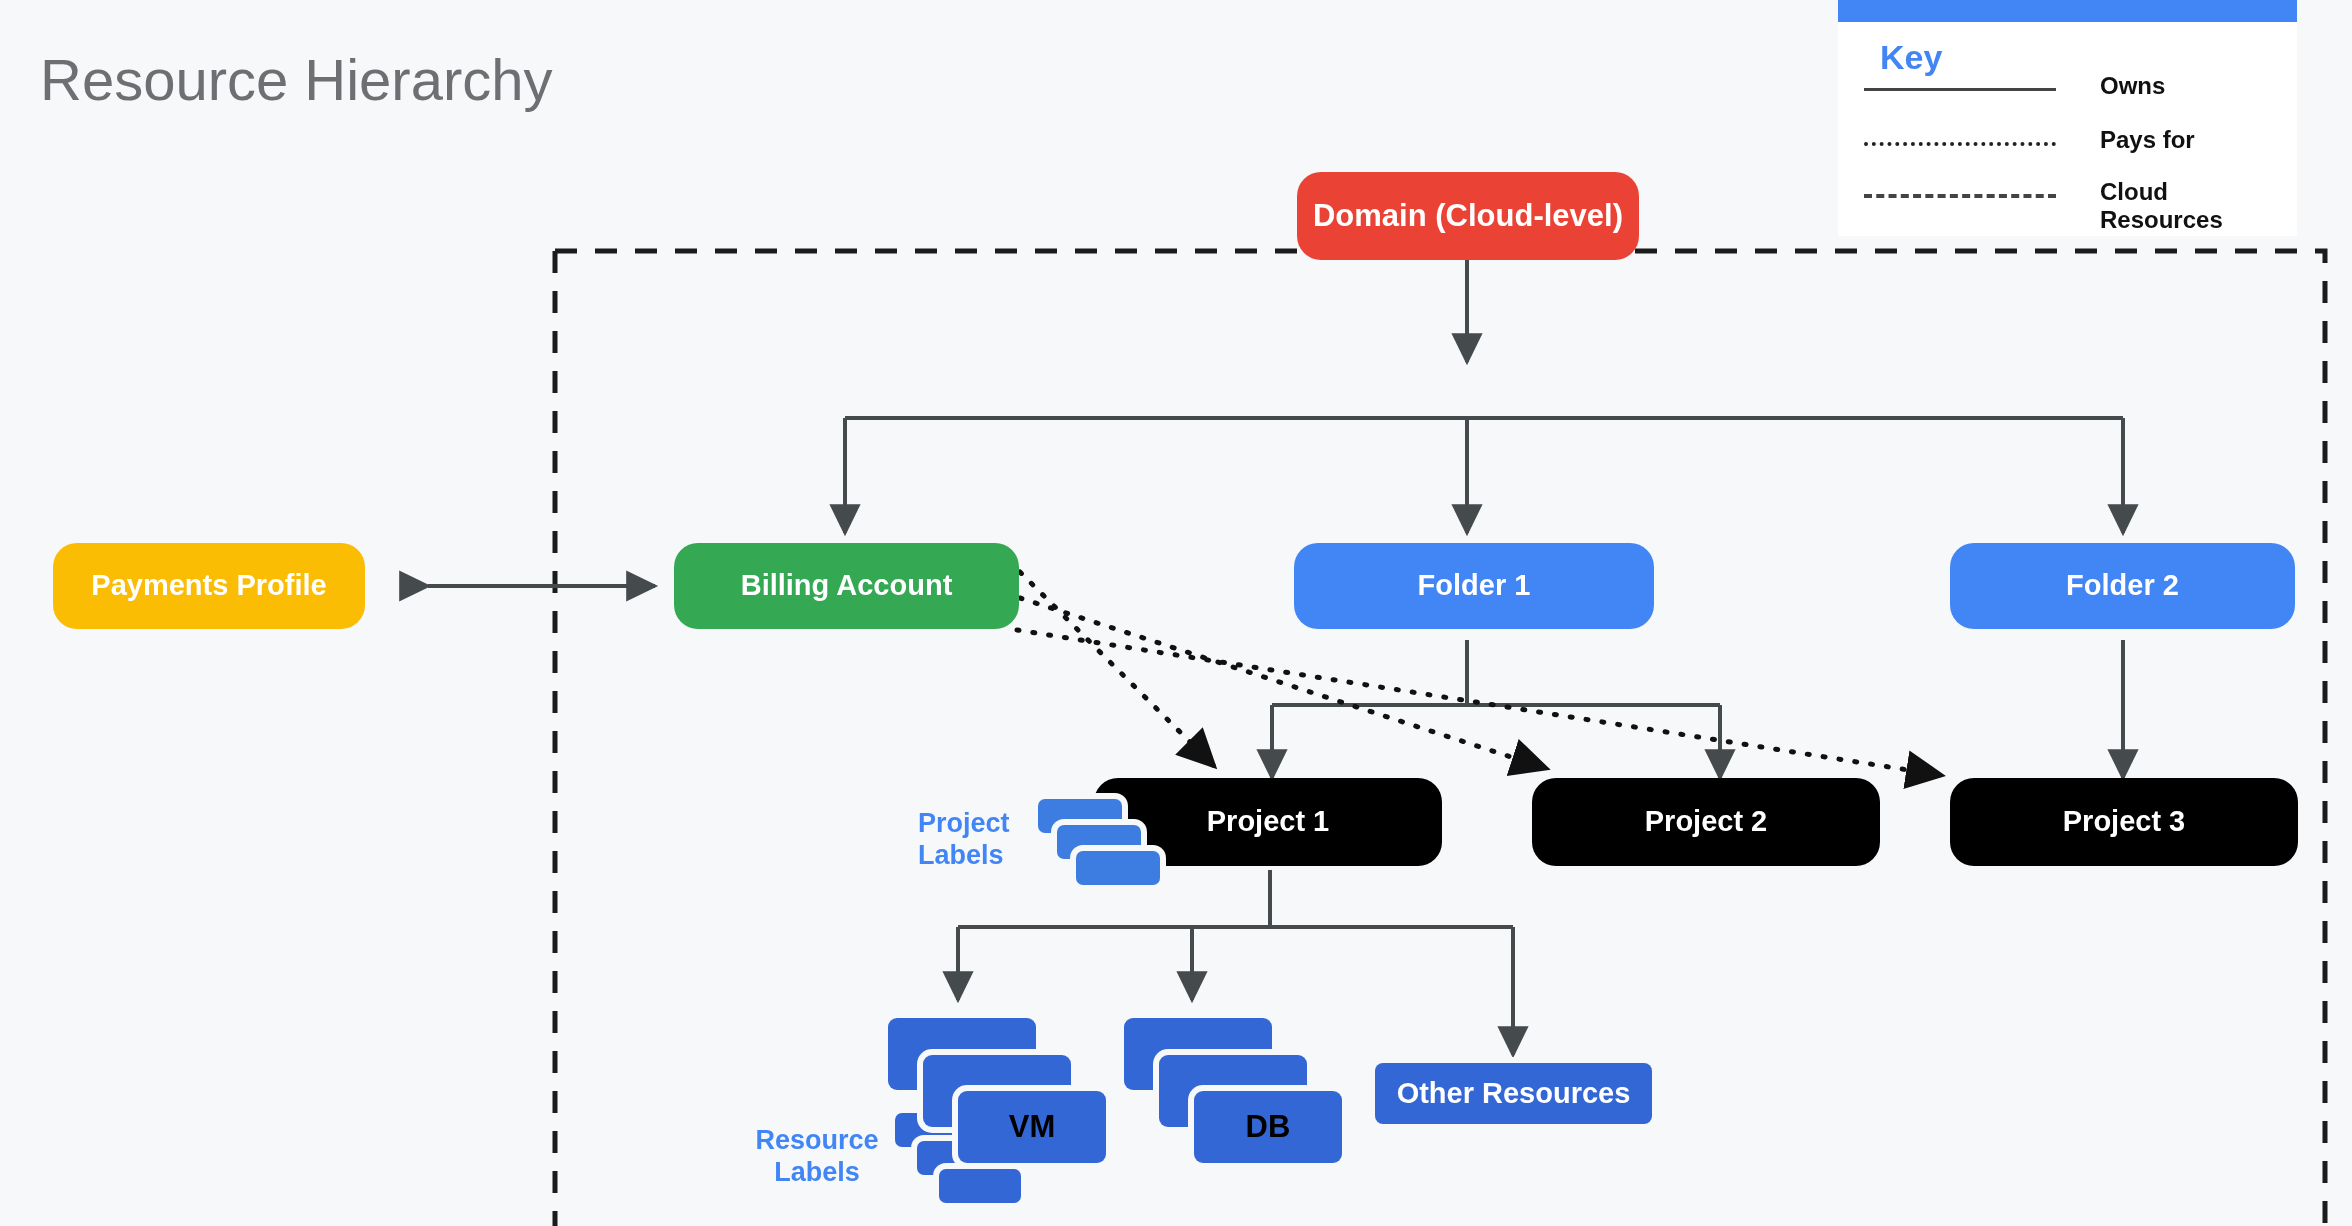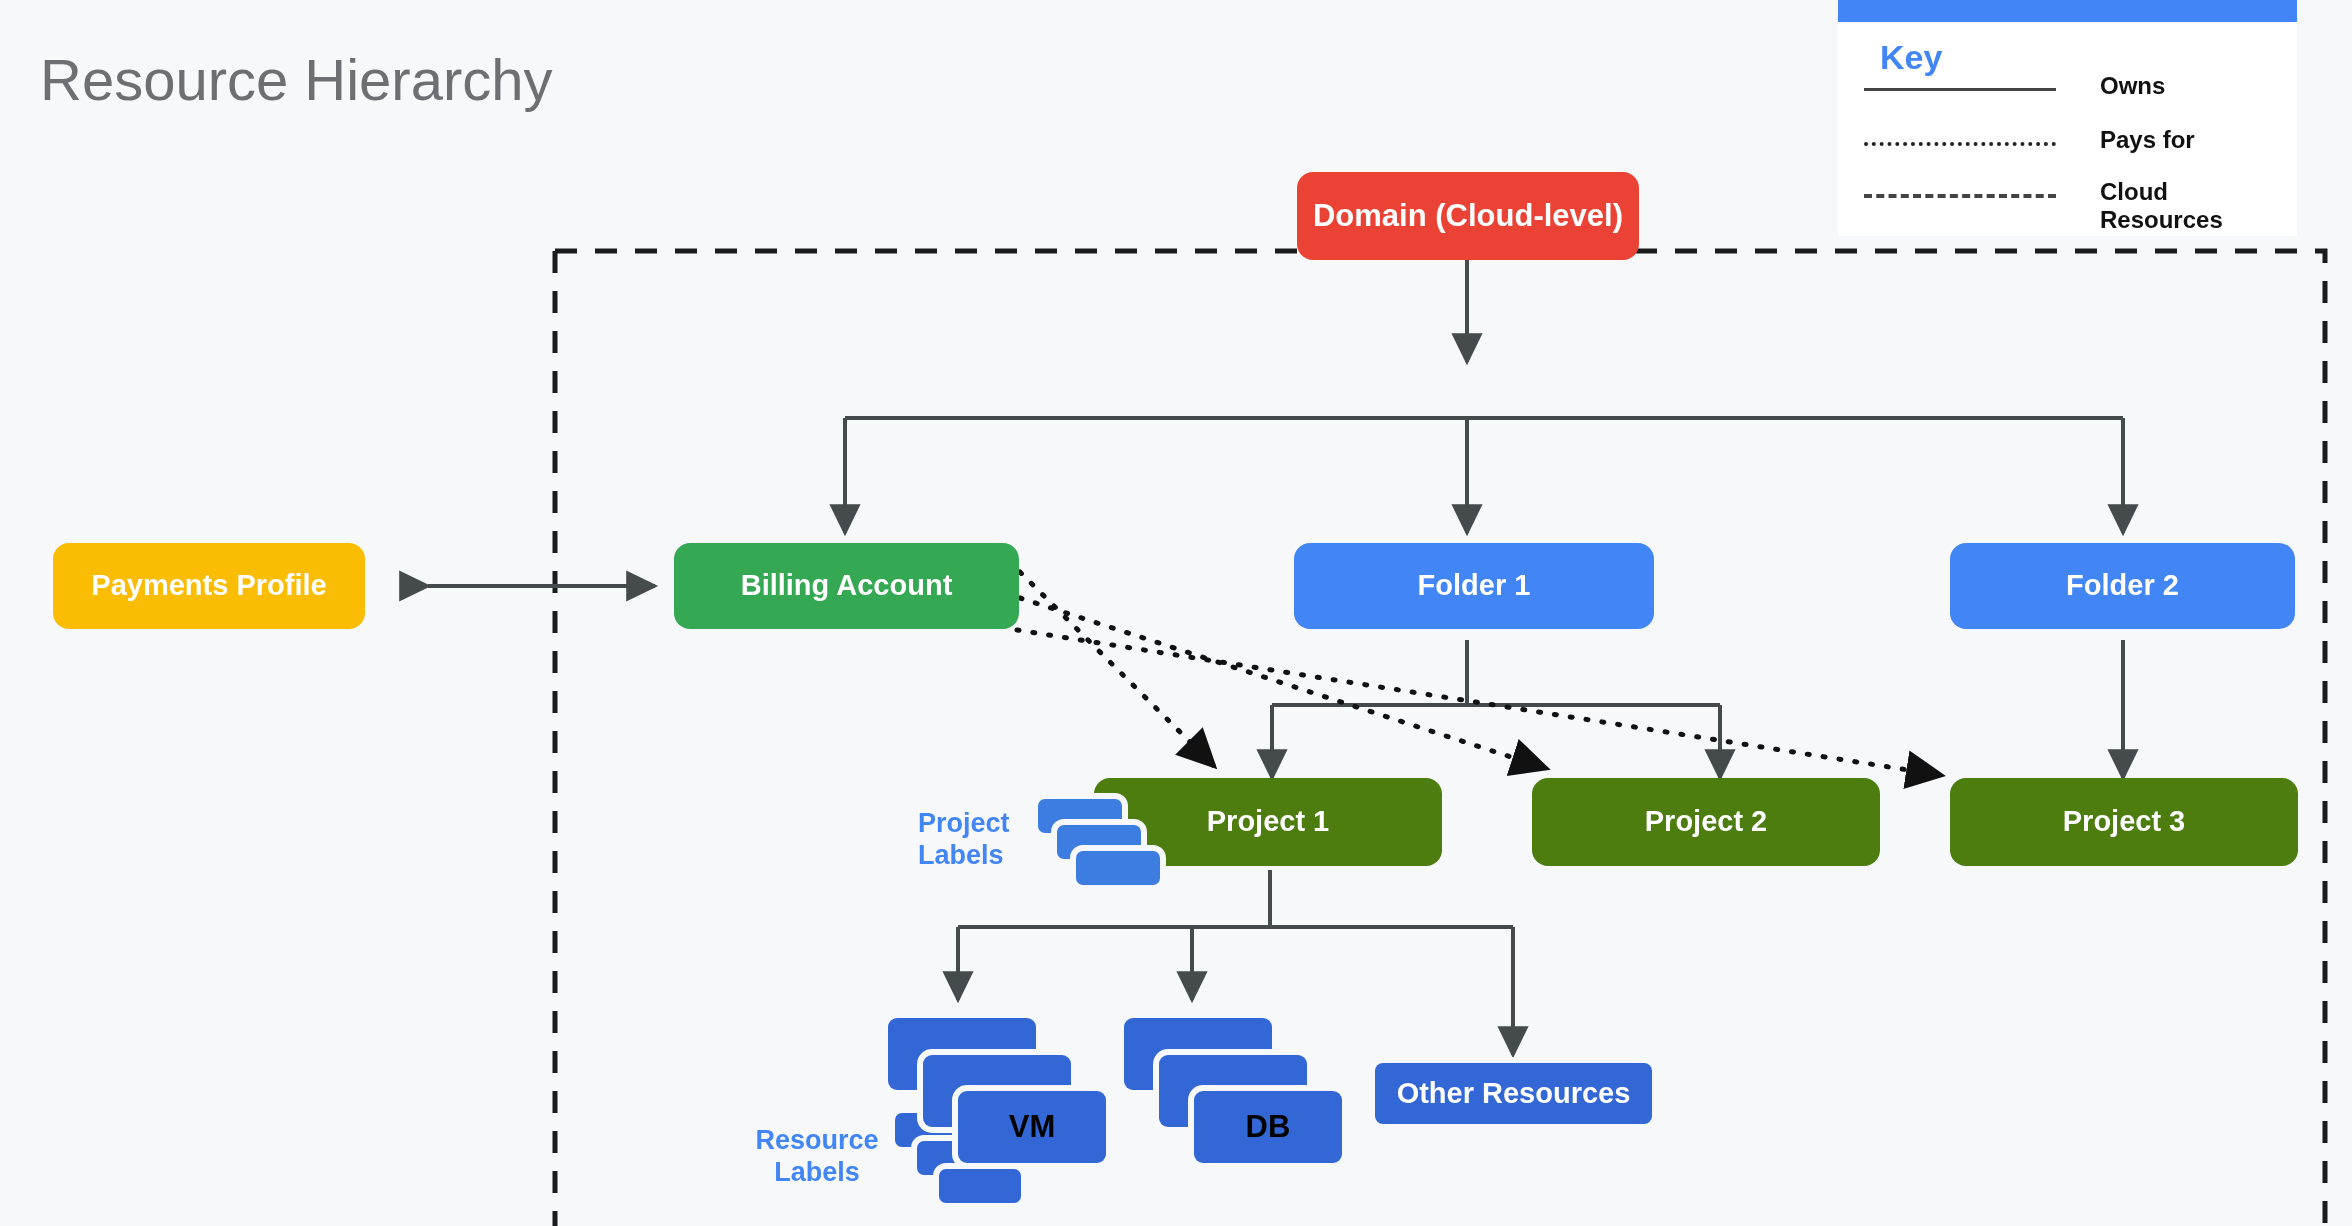--- a/index.html
+++ b/index.html
@@ -18,28 +18,28 @@
     letter-spacing:0px;white-space:nowrap;
   }
 
   
   #wires{position:absolute;left:0;top:0;width:2352px;height:1226px;}
 
   
   .node{
     position:absolute;box-sizing:border-box;
     display:flex;align-items:center;justify-content:center;
-    border-radius:16px;color:#fff;font-weight:bold;
+    border-radius:24px;color:#fff;font-weight:bold;
     text-align:center;line-height:1.15;
   }
   .node.red{background:#ea4335;}
   .node.yellow{background:#fbbc04;}
   .node.green{background:#34a853;}
   .node.folder{background:#4285f4;}
-  .node.project{background:#4d7c0f;}
+  .node.project{background:#000000;}
   .node.resource{
     background:#3367d6;border-radius:8px;
     box-shadow:0 0 0 6px #f6f8fa;
   }
 
   
   .tagstack{position:absolute;}
   .tagstack .tag{
     position:absolute;background:#3d7ce0;border-radius:7px;
     box-shadow:0 0 0 6px #f6f8fa;

